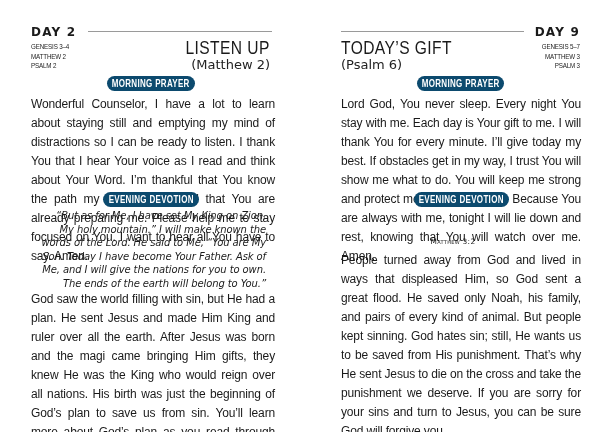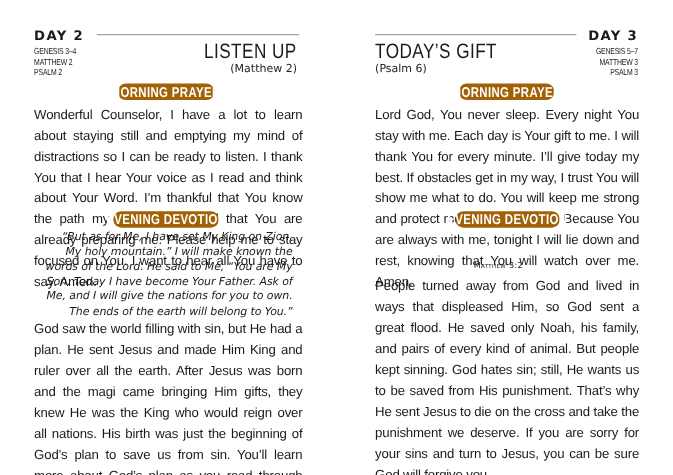--- a/index.html
+++ b/index.html
@@ -22,27 +22,27 @@
   }
   .rule { position: absolute; top: 31px; height: 1px; background: #9a9a9a; }
 
   .title {
     position: absolute; top: 38px; font-family: "Liberation Sans", sans-serif;
     font-size: 19px; line-height: 19px; letter-spacing: 0.5px; color: #1a1a1a;
     transform: scaleX(0.82); white-space: nowrap;
   }
   .subtitle {
     position: absolute; top: 57px; font-family: "DejaVu Sans", sans-serif;
-    font-size: 10px; color: #222; white-space: nowrap;
+    font-size: 13px; color: #222; white-space: nowrap;
   }
 
   .badge {
-    position: absolute; height: 15px; border-radius: 8px; background: #a16207;
+    position: absolute; height: 15px; border-radius: 8px; background: #0c4a6e;
     color: #ffffff; display: flex; align-items: center; justify-content: center;
-    font-family: "Liberation Sans", sans-serif; font-weight: bold; font-size: 13px;
+    font-family: "Liberation Sans", sans-serif; font-weight: bold; font-size: 10px;
     letter-spacing: 0.4px; white-space: nowrap; text-align: right;
   }
   .badge span { display: inline-block; transform: scaleX(0.8); }
 
   .body-text {
     position: absolute; font-family: Liberation Sans, sans-serif; font-size: 12px;
     line-height: 19px; color: #1a1a1a; text-align: justify; letter-spacing: -0.15px;
   }
   .verse {
     position: absolute; font-family: "DejaVu Sans", sans-serif; font-style: italic;
@@ -74,21 +74,21 @@
 
   <div class="badge" style="left:103px; top:192px; width:96px;">
     <span>EVENING DEVOTION</span>
   </div>
   <div class="verse" style="left:40px; top:209px; width:226px;">“But as for Me, I have set My King on Zion, My holy mountain.” I will make known the words of the Lord. He said to Me, “You are My Son. Today I have become Your Father. Ask of Me, and I will give the nations for you to own. The ends of the earth will belong to You.”</div>
   <div class="body-text" style="left:31px; top:290px; width:244px;">God saw the world filling with sin, but He had a plan. He sent Jesus and made Him King and ruler over all the earth. After Jesus was born and the magi came bringing Him gifts, they knew He was the King who would reign over all nations. His birth was just the beginning of God’s plan to save us from sin. You’ll learn more about God’s plan as you read through the Bible this year. It’s a powerful and amazing story!</div>
 </div>
 
 <div class="page right">
   <div class="rule" style="left:35px; width:183px;"></div>
-  <div class="day-label" style="right:32px;">DAY 3</div>
+  <div class="day-label" style="right:32px;">DAY 9</div>
   <div class="readings" style="right:32px; text-align:right; transform-origin:right top;">
     <div>GENESIS 5–7</div>
     <div>MATTHEW 3</div>
     <div>PSALM 3</div>
   </div>
   <div class="title" style="left:35px; transform-origin:left top;">TODAY’S GIFT</div>
   <div class="subtitle" style="left:35px;">(Psalm 6)</div>
 
   <div class="badge" style="left:111px; top:76px; width:87px;">
     <span>MORNING PRAYER</span>

